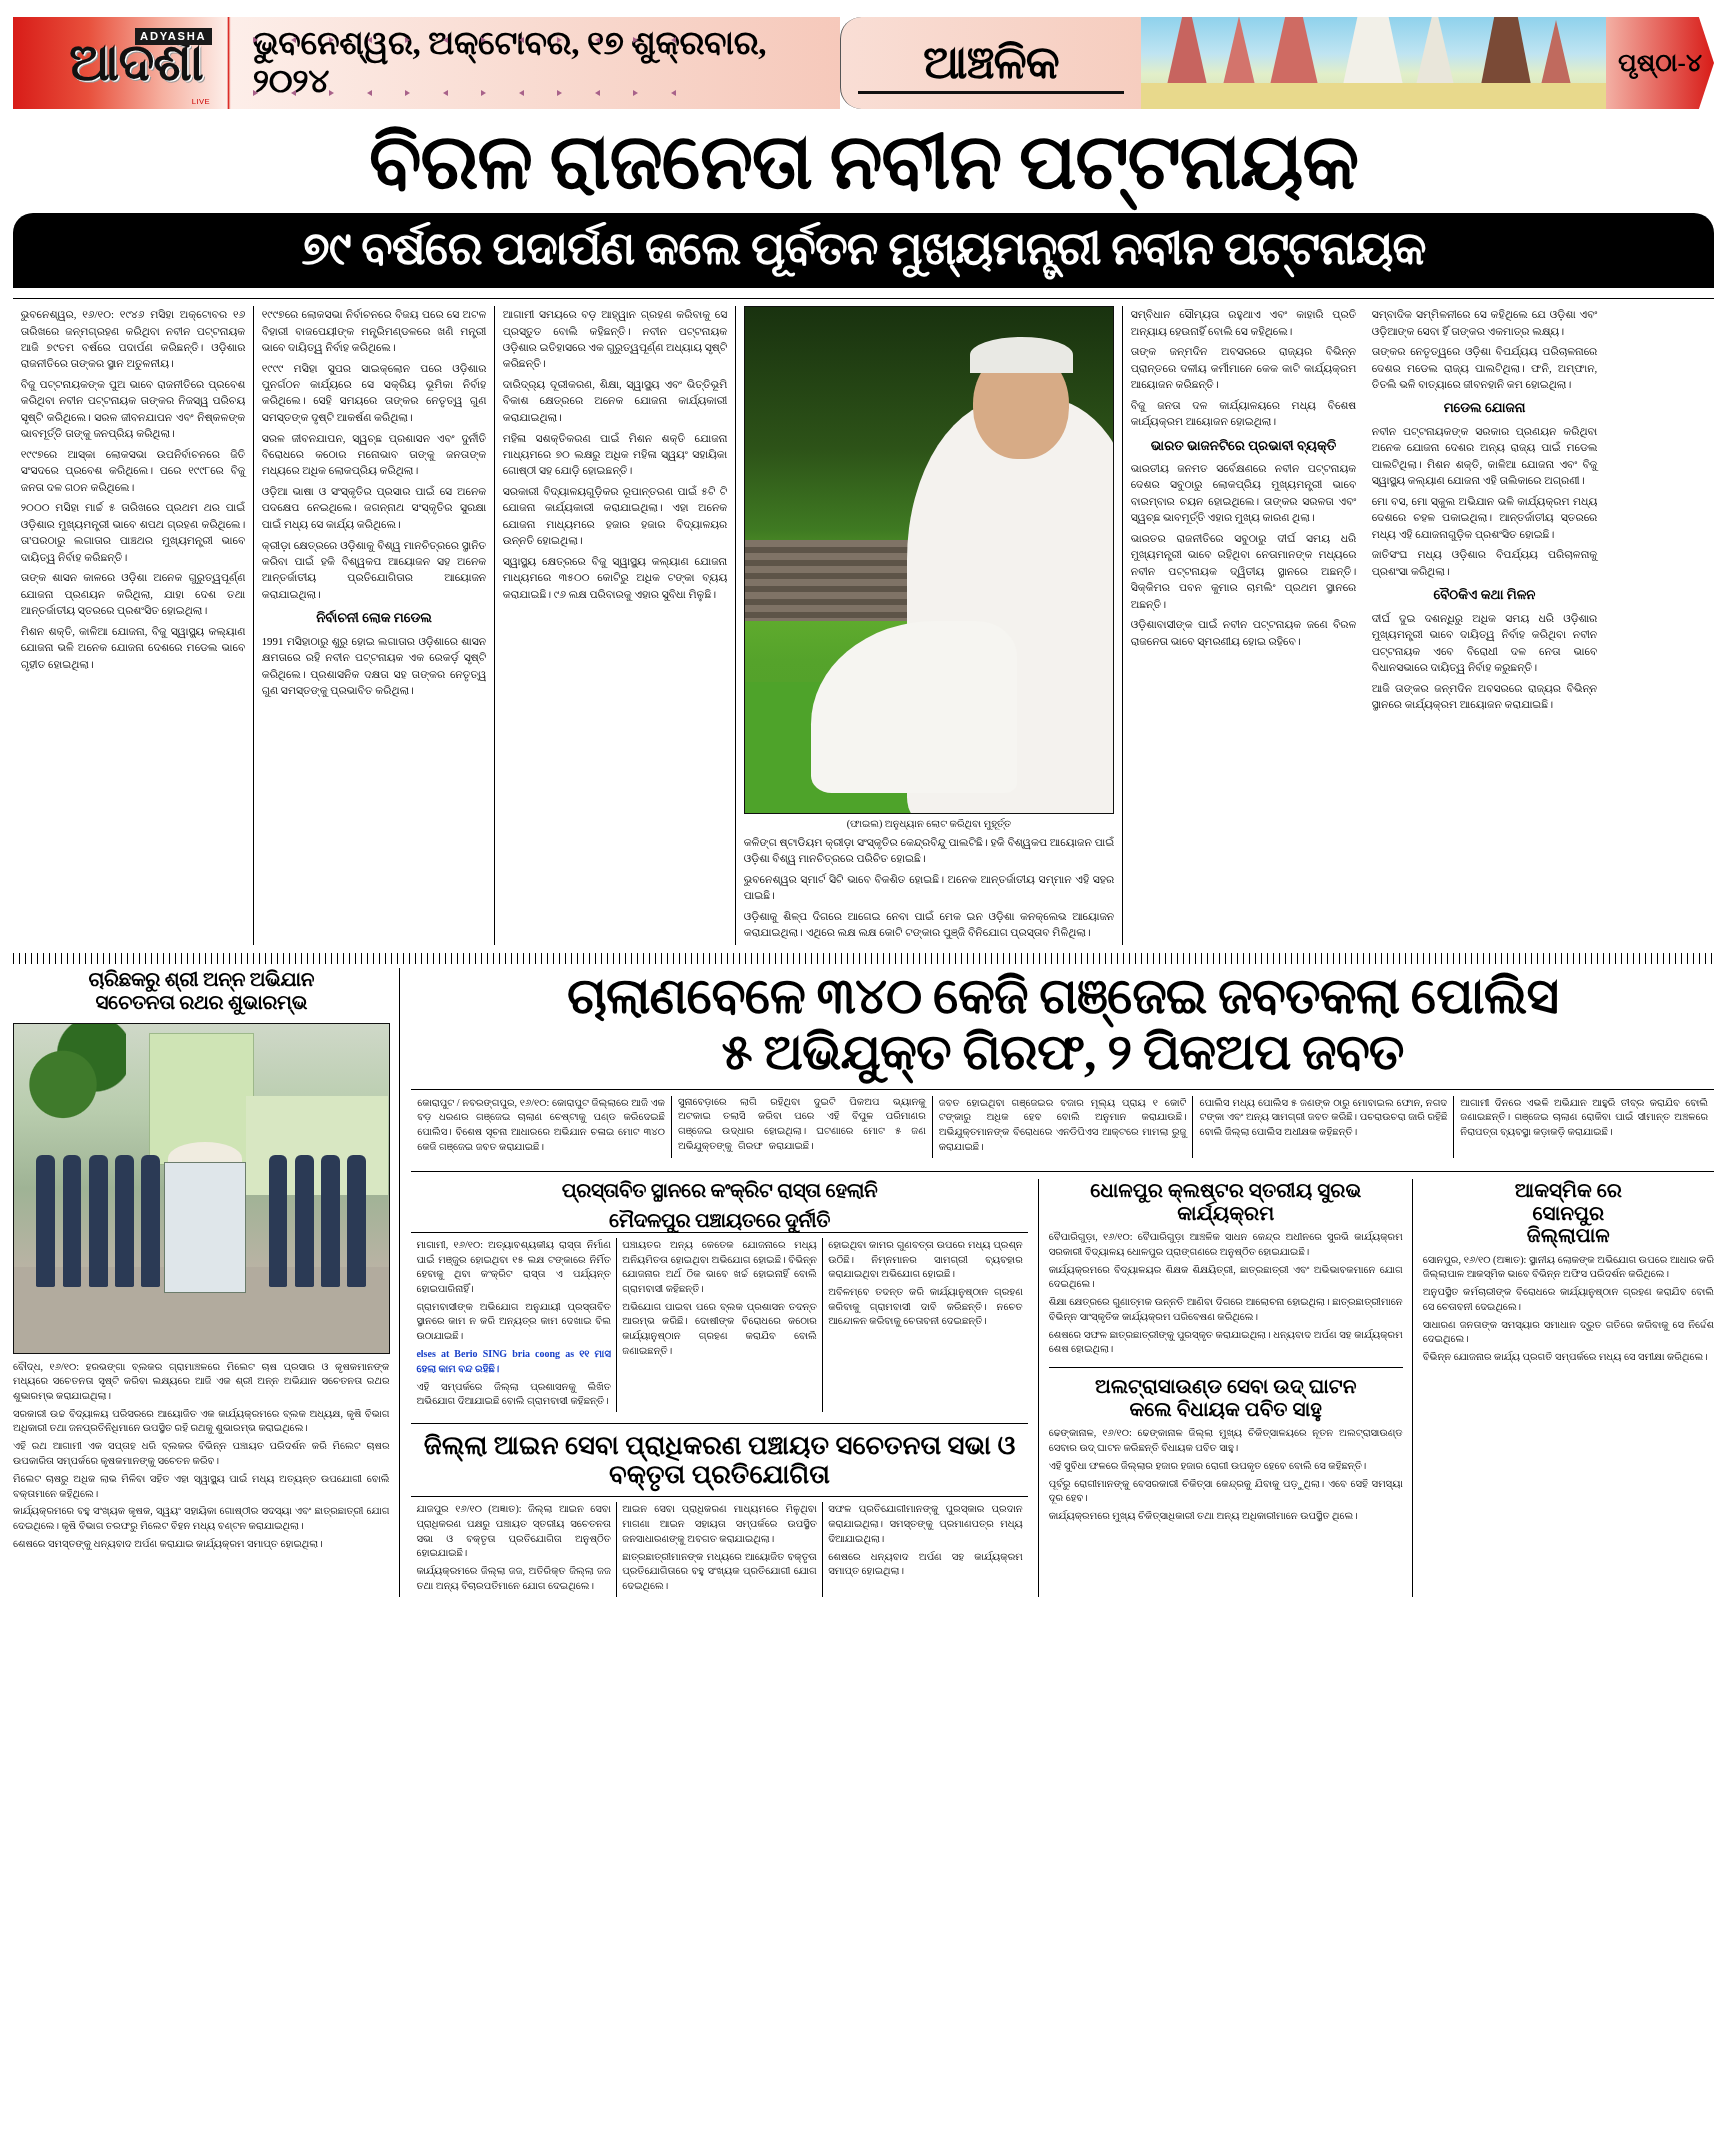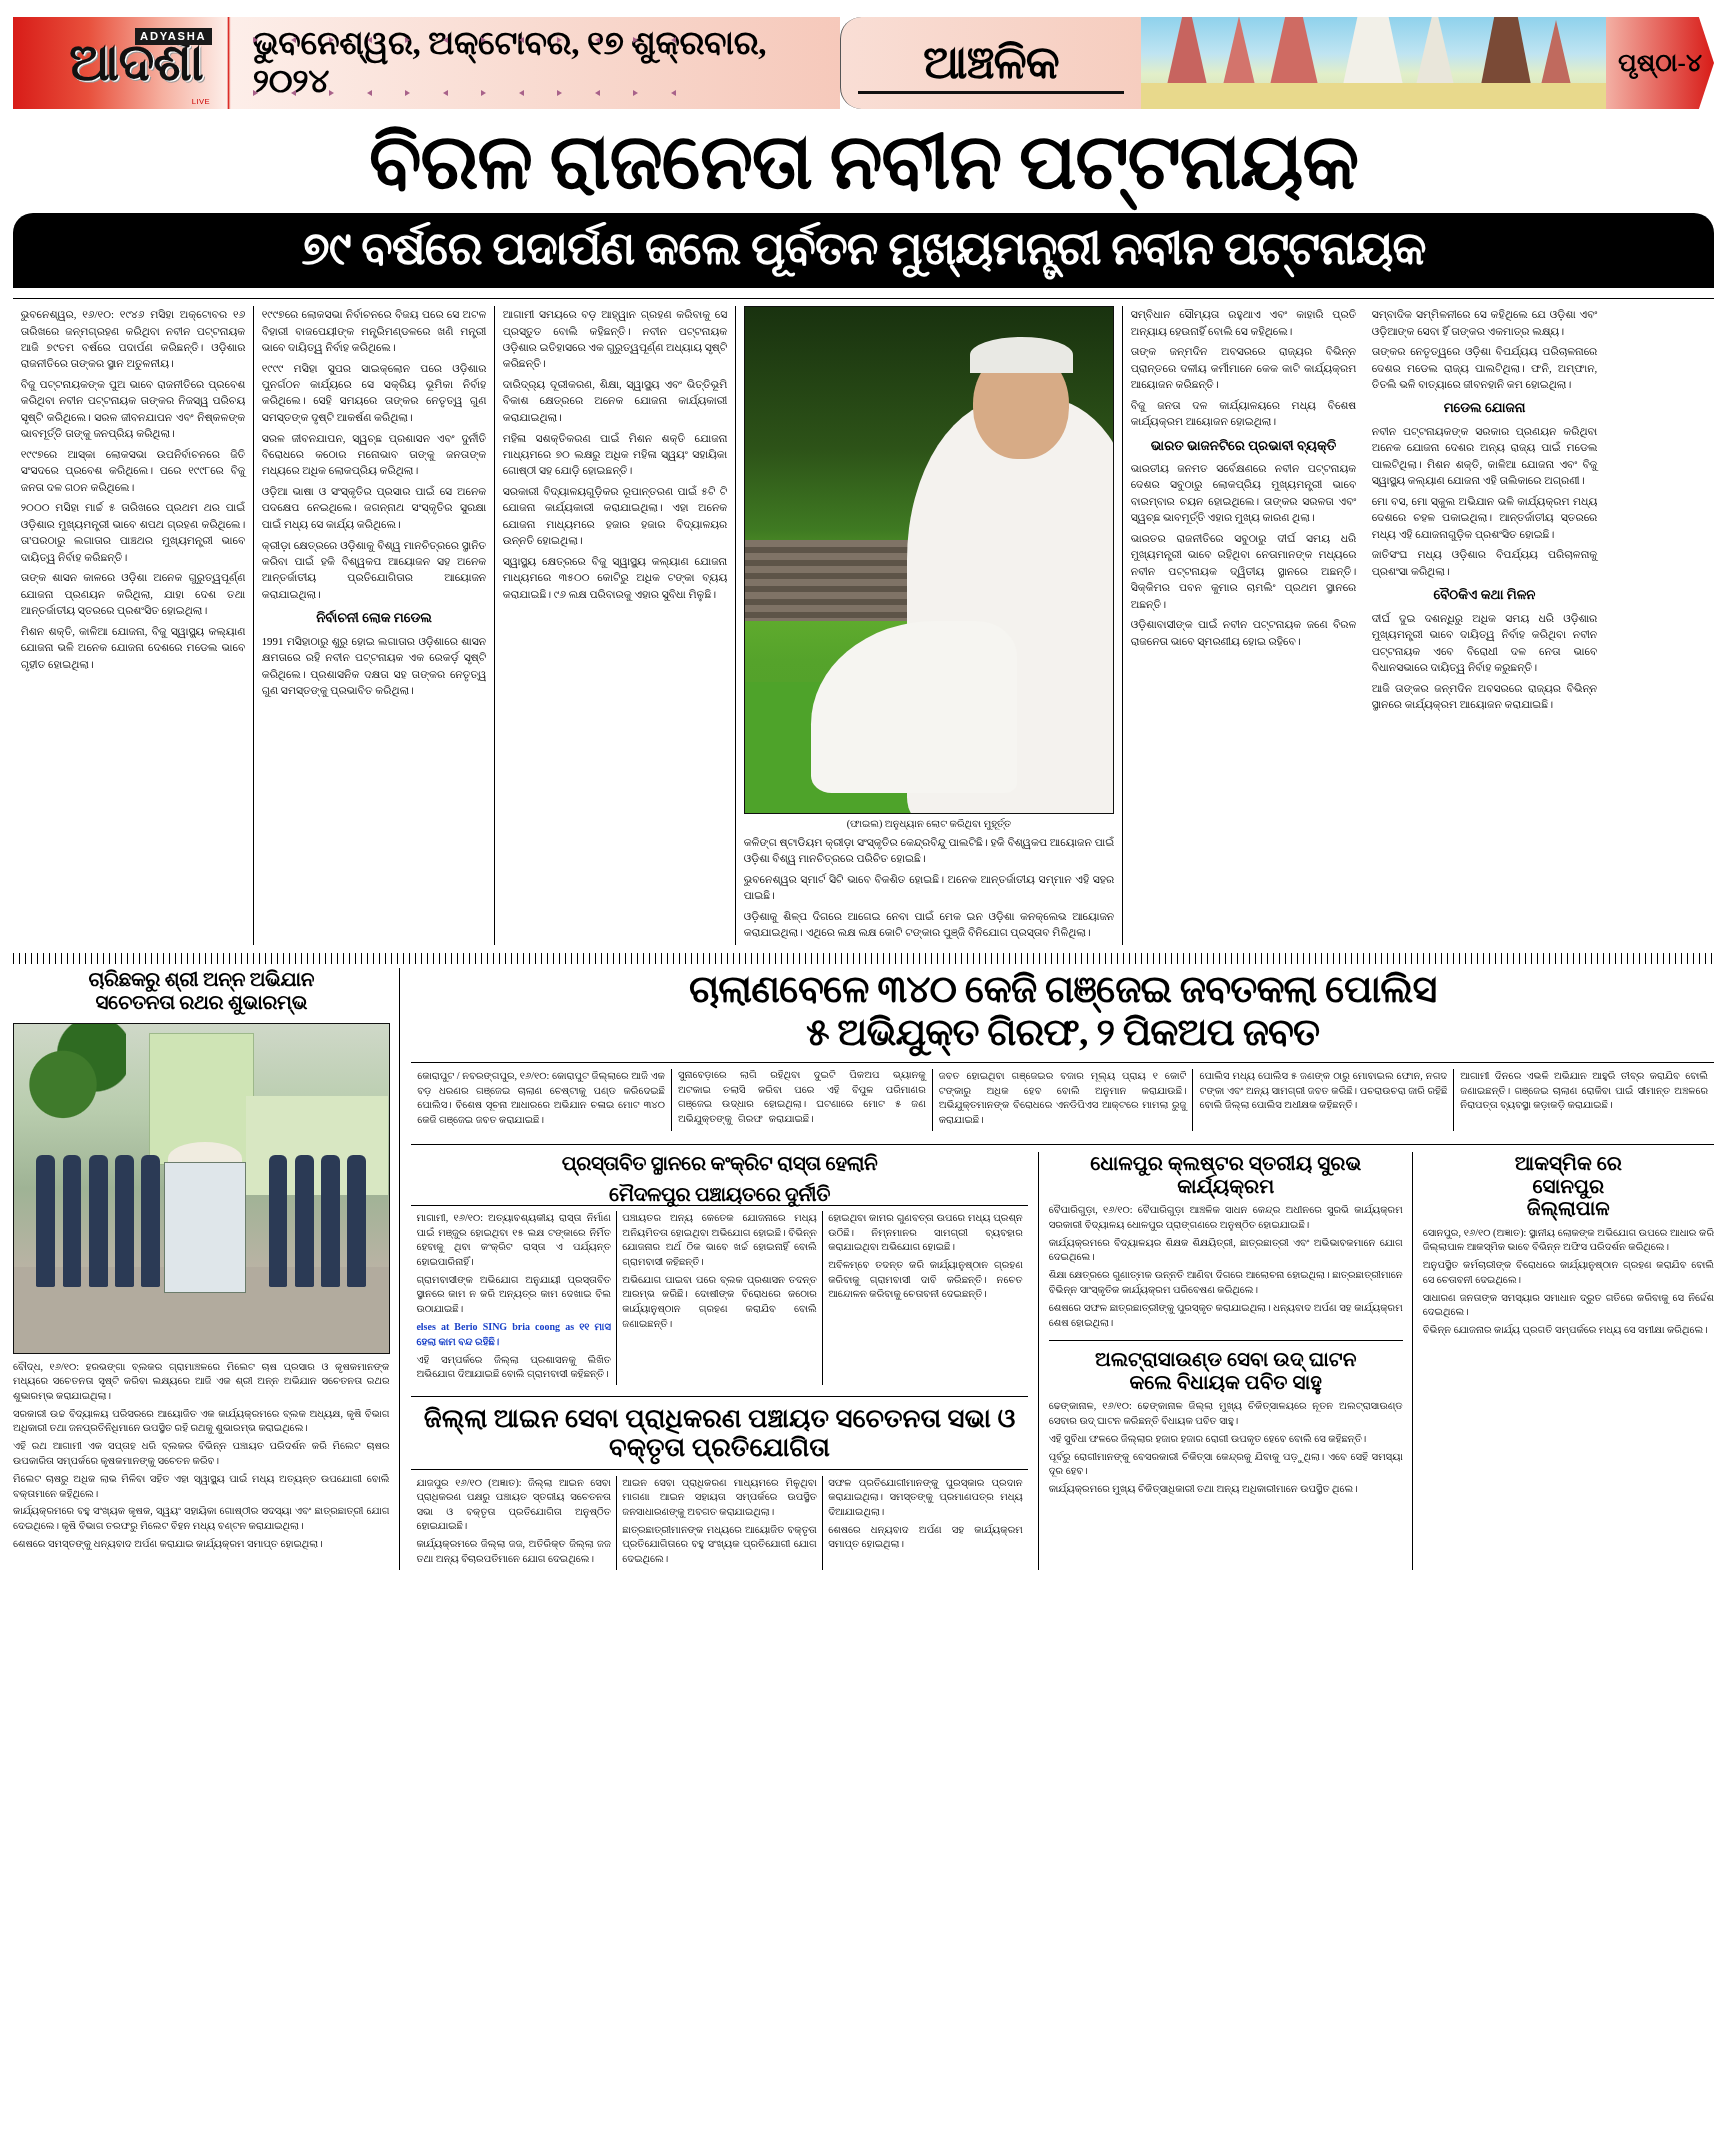--- a/index.html
+++ b/index.html
@@ -114,21 +114,21 @@
   .rt-bldg { position:absolute; left:36%; top:3%; width:28%; height:40%; background:#cfe4b5; border:1.3px solid #9db88a; }
   .rt-bldg2 { position:absolute; left:62%; top:22%; width:38%; height:30%; background:#d8e7c2; }
   .rt-truck { position:absolute; left:40%; top:42%; width:22%; height:40%; background:#dfe6ea; border:1.3px solid #6b7c6b; }
   .rt-truck-top { position:absolute; left:41%; top:36%; width:20%; height:10%; background:#f0ece0; border-radius:50% 50% 0 0; }
   .rt-road { position:absolute; left:0; bottom:0; width:100%; height:26%; background:#b2ab9e; }
   .rt-tree { position:absolute; left:2%; top:0; width:28%; height:46%; background:radial-gradient(circle at 40% 40%, #3f7a2b 0 30%, transparent 31%), radial-gradient(circle at 70% 20%, #2f6b22 0 26%, transparent 27%); }
   .rt-p { position:absolute; bottom:20%; width:5%; height:40%; background:#2b3a55; border-radius:6px 6px 1.7px 1.7px; }
 
   
   .head2 { text-align:center; font-weight:bold; font-family:"Liberation Serif", serif; line-height:1.12; }
-  .h-xl { font-size:38px; letter-spacing:-0.9px; }
+  .h-xl { font-size:50px; letter-spacing:-0.9px; }
   .h-lg { font-size:20px; letter-spacing:-0.4px; }
   .h-md { font-size:26px; }
   .h-sm { font-size:20px; }
 
   .micro { font-size:10px; line-height:1.46; text-align:justify; font-family:"Liberation Serif", serif; }
   .micro p { margin:0 0 3.4px 0; }
   .blue { color:#1840c8; font-weight:bold; }
 </style>
 </head>
 <body>

